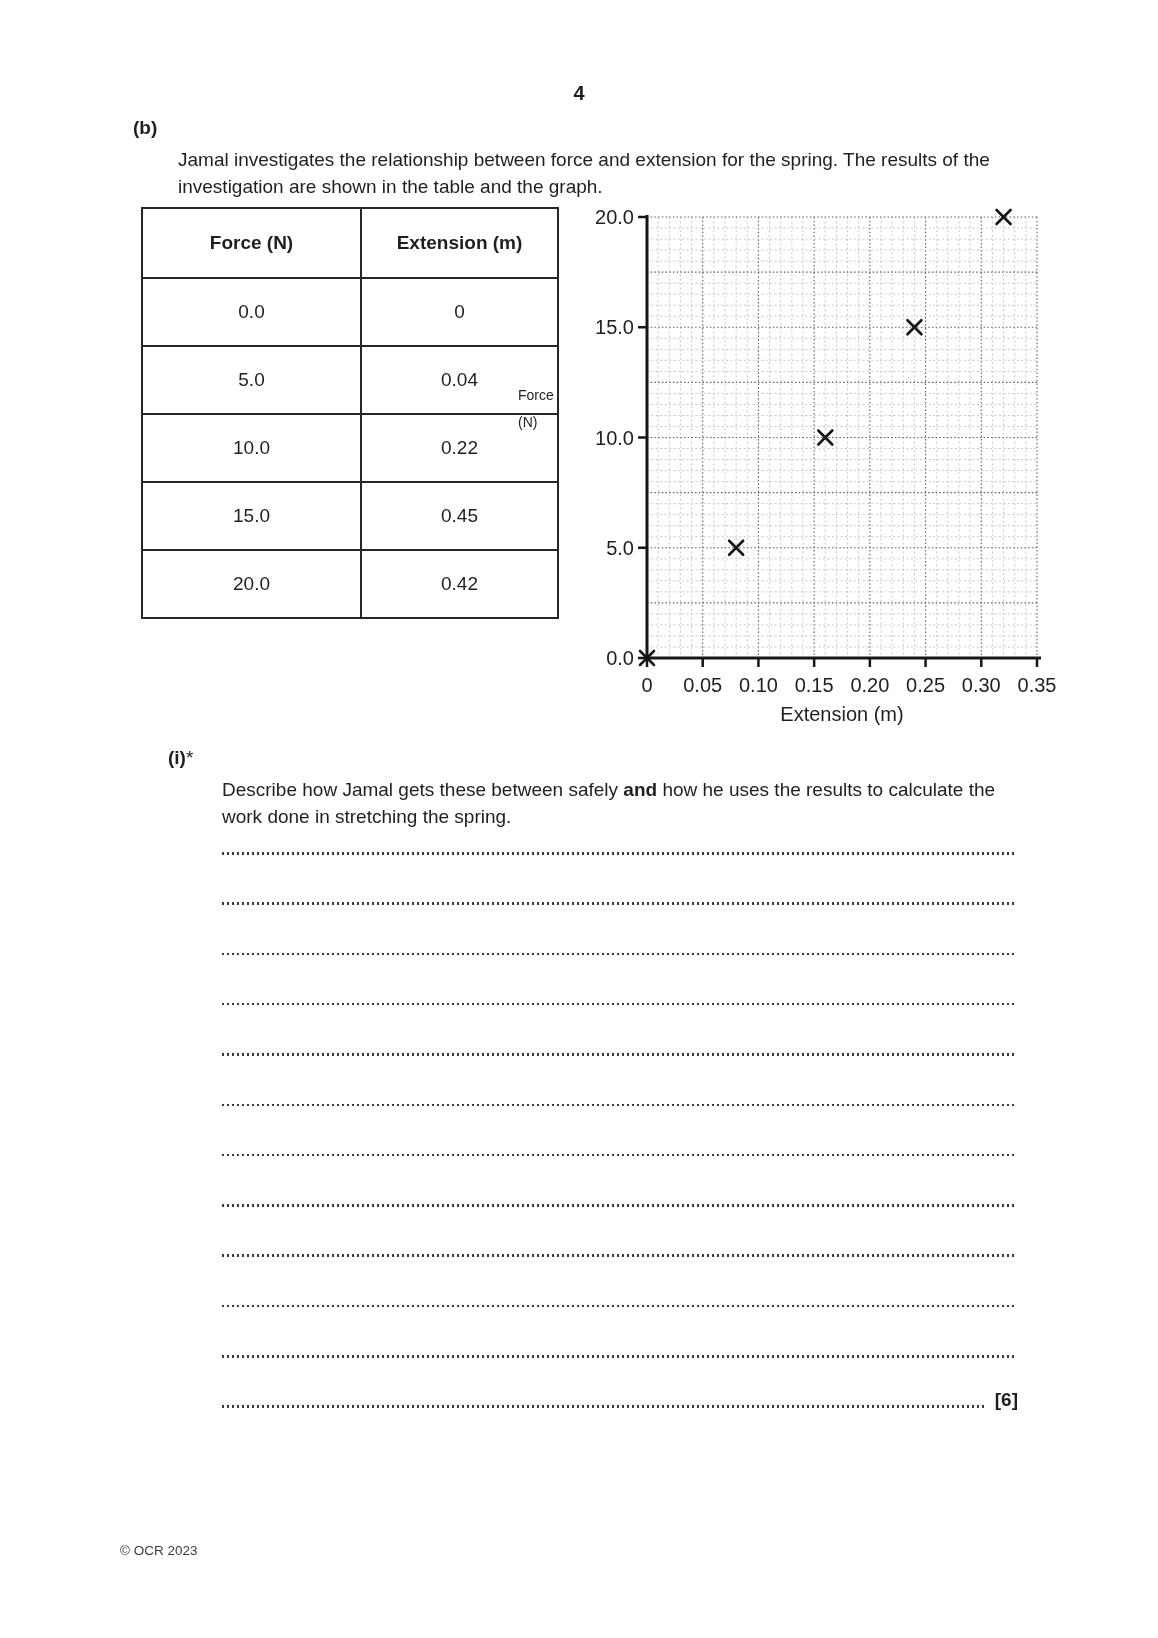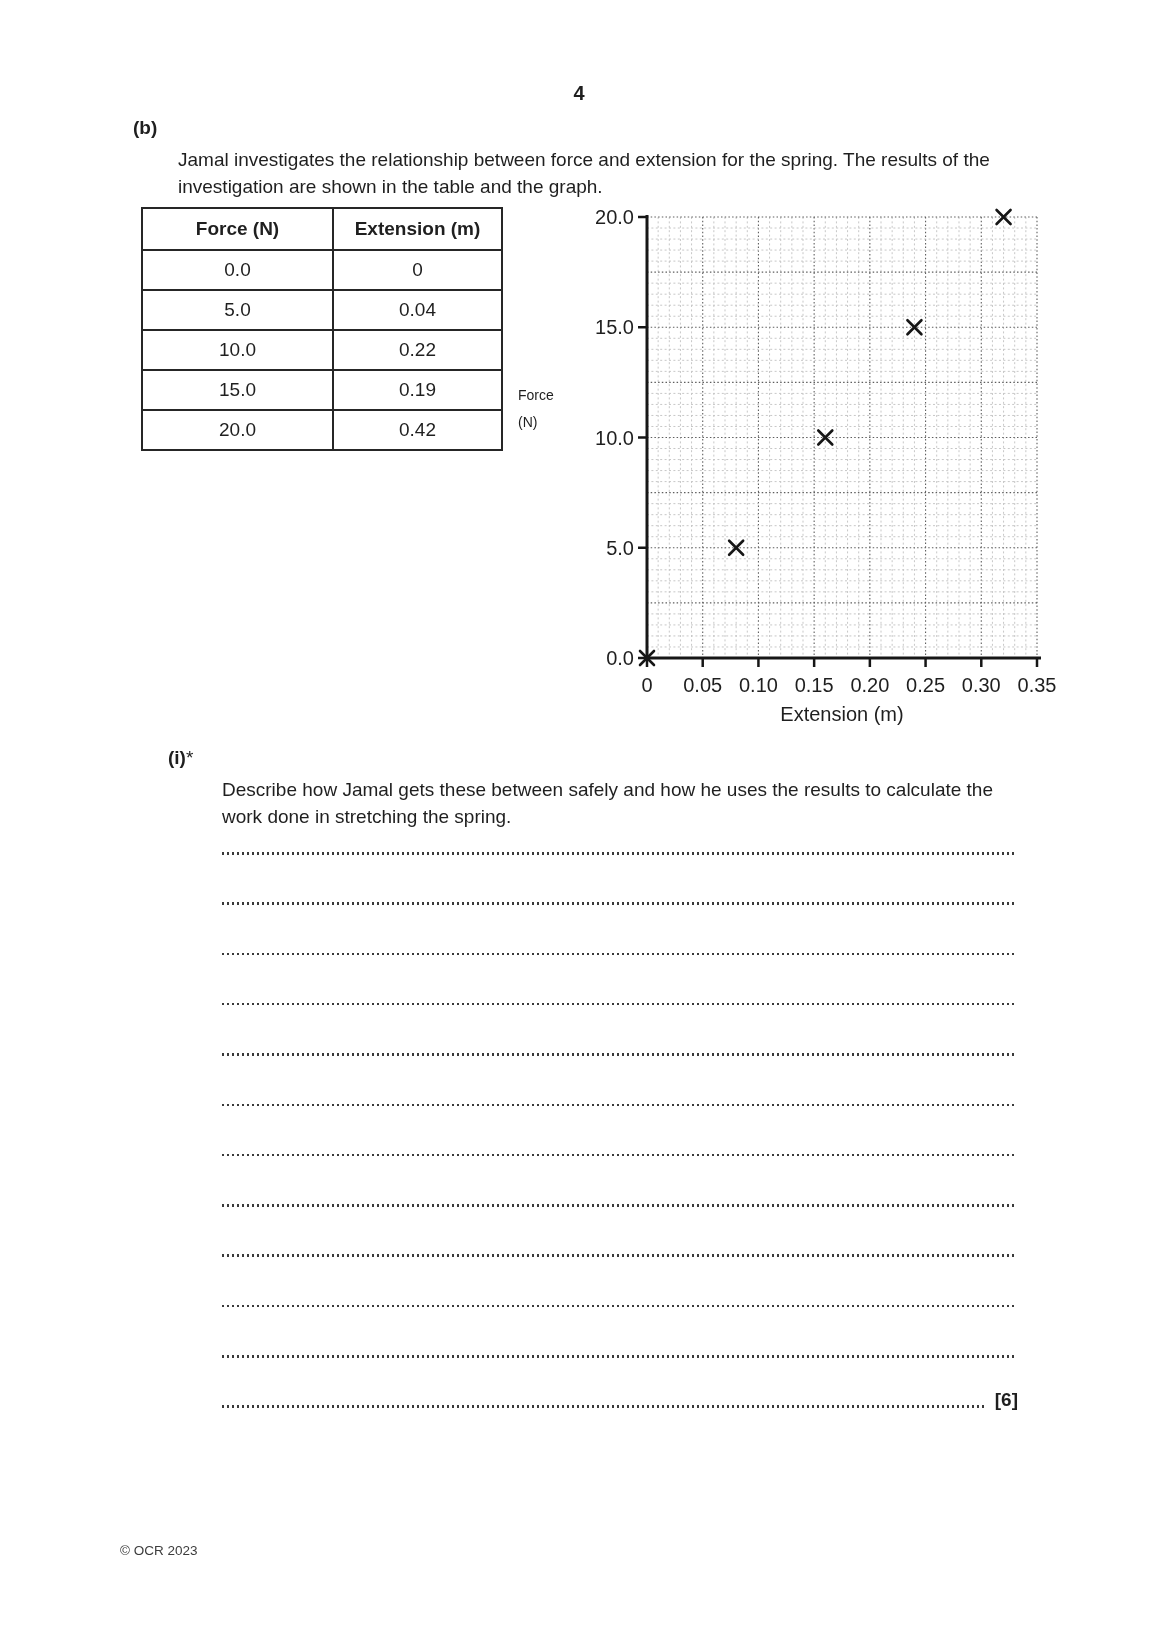--- a/index.html
+++ b/index.html
@@ -15,28 +15,28 @@
     position:absolute;top:82px;left:0;width:1158px;
     text-align:center;font-size:20px;font-weight:bold;
   }
   .q-row{position:absolute;display:flex;font-size:19px;line-height:27px;}
   #qb{left:133px;top:114px;width:900px;}
   #qb .q-label{flex:none;width:45px;font-weight:bold;}
   #qi{left:168px;top:744px;width:862px;}
   #qi .q-label{flex:none;width:54px;}
   #qi .q-label .lbl-main{font-weight:bold;}
   .q-text{flex:1;margin-top:32px;}
-  .bold{font-weight:normal;}
+  .bold{font-weight:bold;}
 
   #results-table{
     position:absolute;left:141px;top:207px;
     border-collapse:collapse;font-size:19px;
   }
   #results-table th,#results-table td{
-    border:2px solid #262626;text-align:center;vertical-align:middle;padding:0;
+    border:2px solid #262626;text-align:center;vertical-align:middle;padding:14px;
   }
   #results-table th{height:40px;font-weight:bold;}
   #results-table td{height:38px;font-weight:normal;}
   #results-table .col-force{width:189px;}
   #results-table .col-ext{width:167px;}
 
   #ylabel{
     position:absolute;left:518px;top:382px;
     font-size:14px;line-height:27px;color:#1f1f1f;
   }
@@ -85,21 +85,21 @@
       <tr>
         <td>5.0</td>
         <td>0.04</td>
       </tr>
       <tr>
         <td>10.0</td>
         <td>0.22</td>
       </tr>
       <tr>
         <td>15.0</td>
-        <td>0.19</td>
+        <td>0.45</td>
       </tr>
       <tr>
         <td>20.0</td>
         <td>0.42</td>
       </tr>
     </tbody>
   </table>
 
   <div id="ylabel">
       <div>Force</div>

